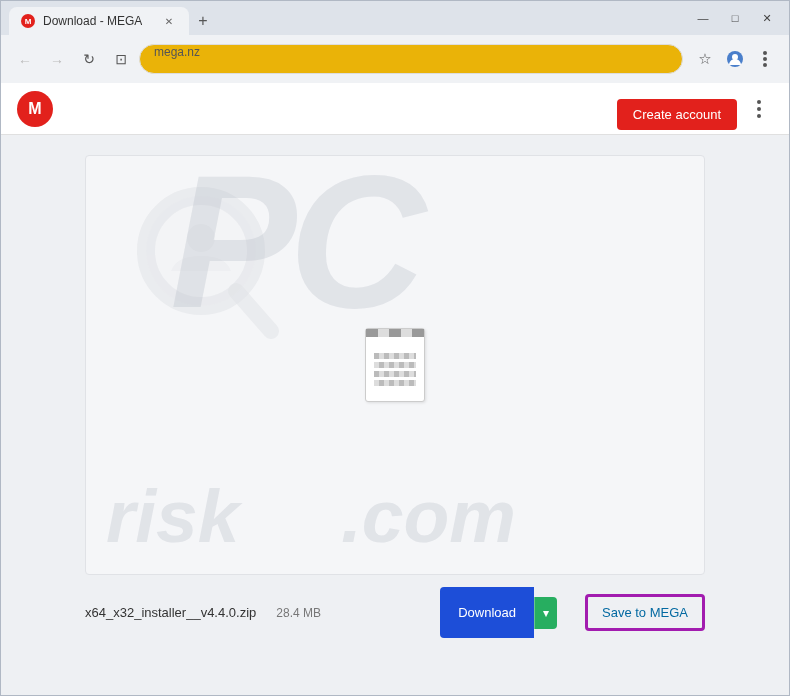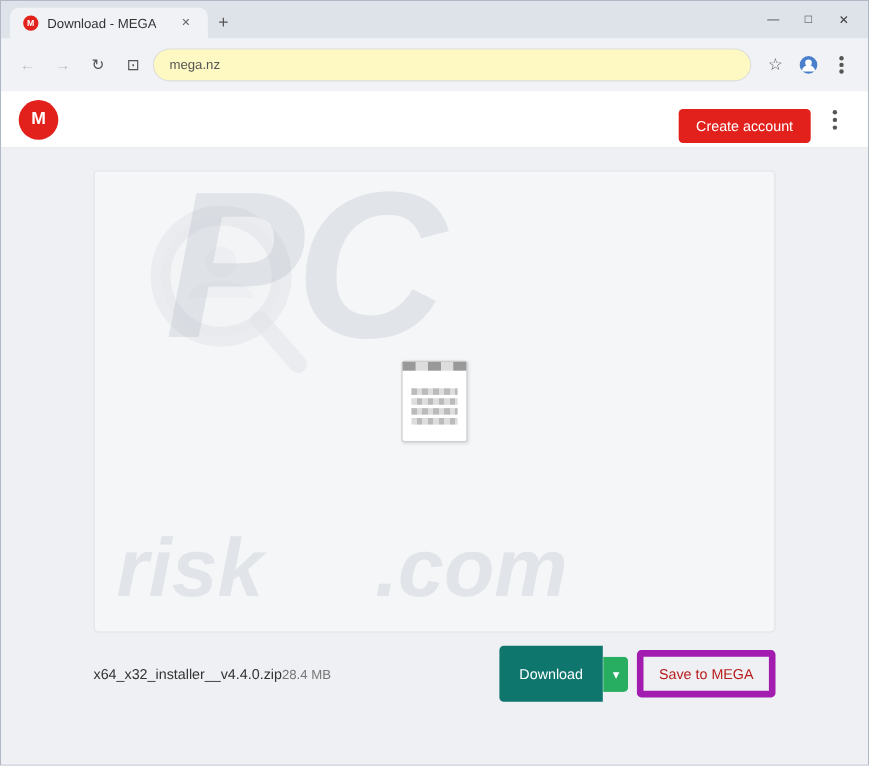--- a/index.html
+++ b/index.html
@@ -127,28 +127,28 @@
       cursor: pointer;
       color: #555;
       font-size: 14px;
       flex-shrink: 0;
     }
     .nav-btn.disabled { color: #bbb; cursor: default; }
 
     .address-input {
       flex: 1;
       height: 30px;
-      background: #fef9c3;
+      background: #eab308;
       border: 1px solid #ddd;
       border-radius: 16px;
       padding: 0 14px;
       font-size: 12px;
       color: #333;
       display: flex;
-      align-items: center;
+      align-items: flex-start;
       overflow: hidden;
       white-space: nowrap;
       text-overflow: ellipsis;
     }
 
     .address-icons {
       display: flex;
       align-items: center;
       gap: 2px;
       margin-left: 4px;
@@ -319,21 +319,21 @@
       justify-content: center;
       gap: 2px;
     }
 
     
     .file-bar {
       width: 620px;
       display: flex;
       align-items: center;
       padding: 12px 0;
-      gap: 0;
+      gap: 20px;
     }
 
     .file-name {
       font-size: 13px;
       color: #333;
       font-weight: 500;
     }
 
     .file-size {
       font-size: 12px;
@@ -341,21 +341,21 @@
     }
 
     .file-bar-spacer { flex: 1; }
 
     .download-btn-group {
       display: flex;
       align-items: center;
     }
 
     .download-btn {
-      background: #0f766e;
+      background: #1d4ed8;
       color: white;
       border: none;
       padding: 18px 18px;
       font-size: 13px;
       cursor: pointer;
       border-radius: 4px 0 0 4px;
       font-weight: 500;
     }
 
     .download-chevron {
@@ -364,22 +364,22 @@
       border: none;
       padding: 9px 8px;
       font-size: 12px;
       cursor: pointer;
       border-radius: 0 4px 4px 0;
       border-left: 1px solid rgba(255,255,255,0.3);
     }
 
     .save-mega-btn {
       background: transparent;
-      border: 6px solid #a21caf;
-      color: #b91c1c;
+      border: 3px solid #a21caf;
+      color: #0369a1;
       padding: 8px 14px;
       font-size: 13px;
       cursor: pointer;
       border-radius: 4px;
       margin-left: 8px;
     }
   </style>
 </head>
 <body>
 
@@ -448,21 +448,21 @@
       <div class="watermark-container">
 
         <svg class="magnifier-watermark" viewBox="0 0 160 160" fill="none">
           <circle cx="75" cy="65" r="55" stroke="rgba(160,165,175,0.5)" stroke-width="18" fill="rgba(160,165,175,0.08)"></circle>
           <line x1="110" y1="105" x2="145" y2="145" stroke="rgba(160,165,175,0.5)" stroke-width="16" stroke-linecap="round"></line>
 
           <circle cx="75" cy="52" r="14" fill="rgba(160,165,175,0.3)"></circle>
           <path d="M45 85 Q50 70 75 70 Q100 70 105 85" fill="rgba(160,165,175,0.3)"></path>
         </svg>
 
-        <div class="watermark-pc" style="font-size:190px; font-weight:900; color:rgba(180,185,195,0.3); letter-spacing:-8px; position:absolute; top:-10px; left:64px; font-style:italic;">PC</div>
+        <div class="watermark-pc" style="font-size:190px; font-weight:900; color:rgba(180,185,195,0.3); letter-spacing:-8px; position:absolute; top:-10px; left:84px; font-style:italic;">PC</div>
         <div style="position:absolute; bottom:15px; left:20px; font-size:75px; font-weight:900; color:rgba(180,185,195,0.3); font-style:italic;">risk</div>
         <div style="position:absolute; bottom:15px; left:255px; font-size:75px; font-weight:900; color:rgba(180,185,195,0.3); font-style:italic;">.com</div>
       </div>
 
       <div class="zip-icon">
         <div class="zip-icon-stripe">
           <div class="zip-stripe-item dark"></div>
           <div class="zip-stripe-item light"></div>
           <div class="zip-stripe-item dark"></div>
           <div class="zip-stripe-item light"></div>

